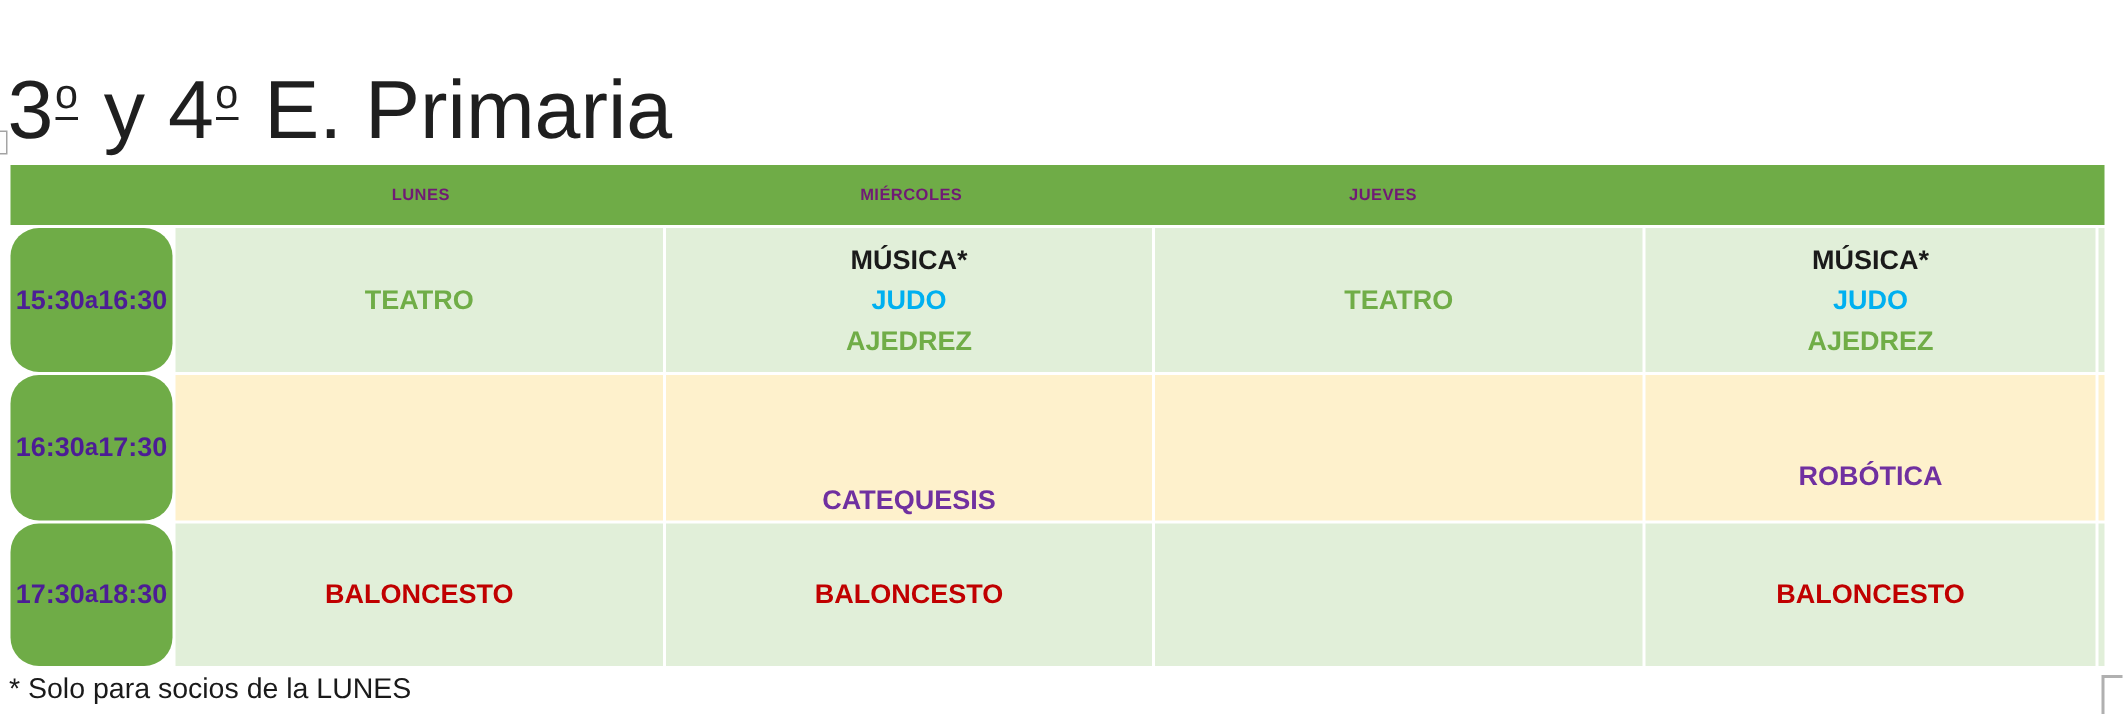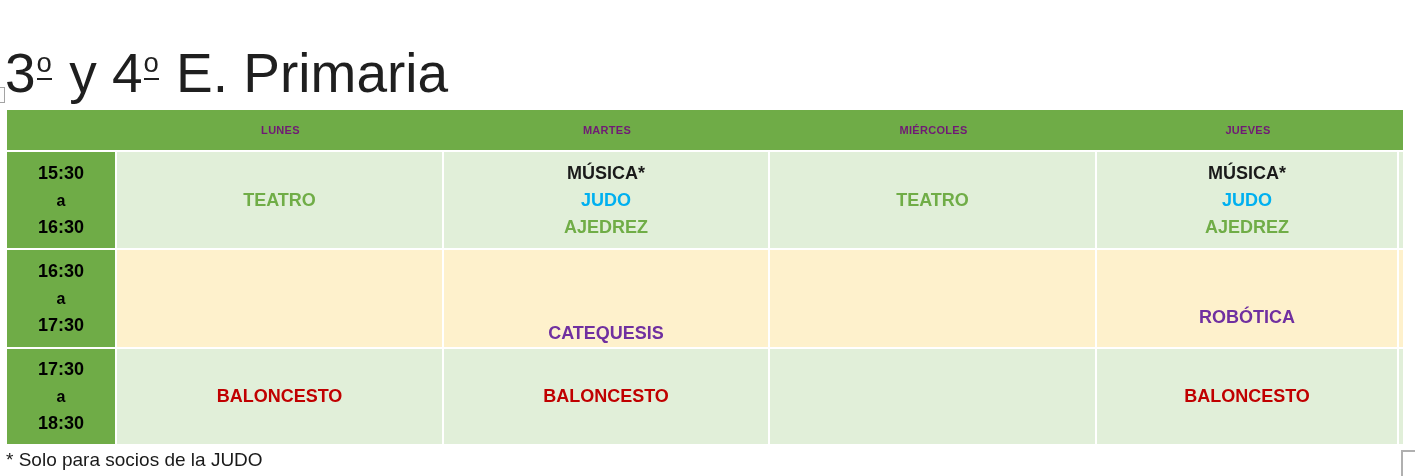--- a/index.html
+++ b/index.html
@@ -48,23 +48,23 @@
 
   .grid {
     margin-top:2px;
     display:grid;
     grid-template-columns:108px 325px 324px 325px 300px 4px;
     grid-template-rows:96px 97px 95px;
     gap:2px;
     background:transparent;
   }
   .time-cell {
-    background:#6FAC47; color:#000000;
-    display:flex; flex-direction:column; align-items:center; justify-content:center;
-    font-weight:700; font-size:18px; line-height:27px;
+    background:#6FAC47; color:#4c1d95;
+    display:flex; flex-direction:row; align-items:center; justify-content:center;
+    font-weight:700; font-size:18px; line-height:27px;border-radius:19px;
   }
   .time-cell .sep { font-size:16px; }
   .data-cell {
     display:flex; flex-direction:column; align-items:center; justify-content:center;
     font-weight:700; font-size:18px; line-height:27px; text-align:center;
   }
   .sliver-cell { }
 
   
   .footnote {
@@ -78,21 +78,20 @@
 <h1 class="page-title"><span>3</span><span class="ord">o</span><span> y 4</span><span class="ord">o</span><span> E. Primaria</span></h1>
 
 <div class="left-handle"></div>
 <div class="corner-handle"></div>
 
 <div class="schedule">
 
   <div class="day-header">
     <div class="hcell col-time"></div>
     <div class="hcell col-d1">LUNES</div>
-    <div class="hcell col-d2">MARTES</div>
     <div class="hcell col-d3">MIÉRCOLES</div>
     <div class="hcell col-d4">JUEVES</div>
     <div class="hcell col-sliver"></div>
   </div>
 
   <div class="grid">
 
     <div class="time-cell">
       <div>15:30</div>
       <div class="sep">a</div>
@@ -144,13 +143,13 @@
     </div>
     <div class="data-cell" style="background-color: rgb(225, 239, 217);"></div>
     <div class="data-cell" style="background-color: rgb(225, 239, 217);">
       <span style="color: rgb(192, 0, 0);">BALONCESTO</span>
     </div>
     <div class="sliver-cell" style="background-color: rgb(225, 239, 217);"></div>
 
   </div>
 </div>
 
-<div class="footnote">* Solo para socios de la JUDO</div>
+<div class="footnote">* Solo para socios de la LUNES</div>
 
 </body></html>

